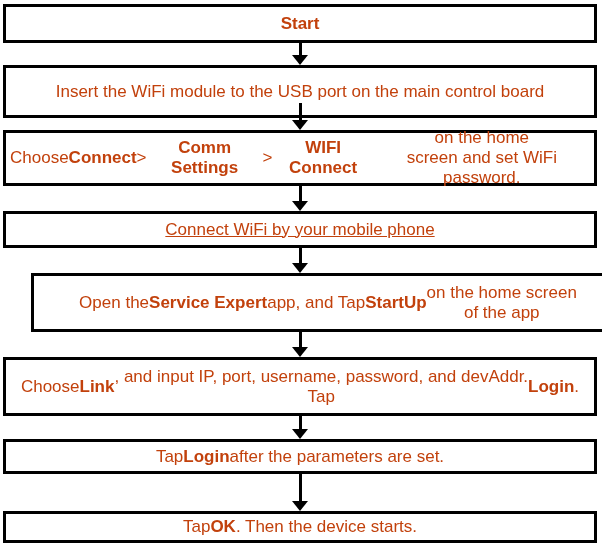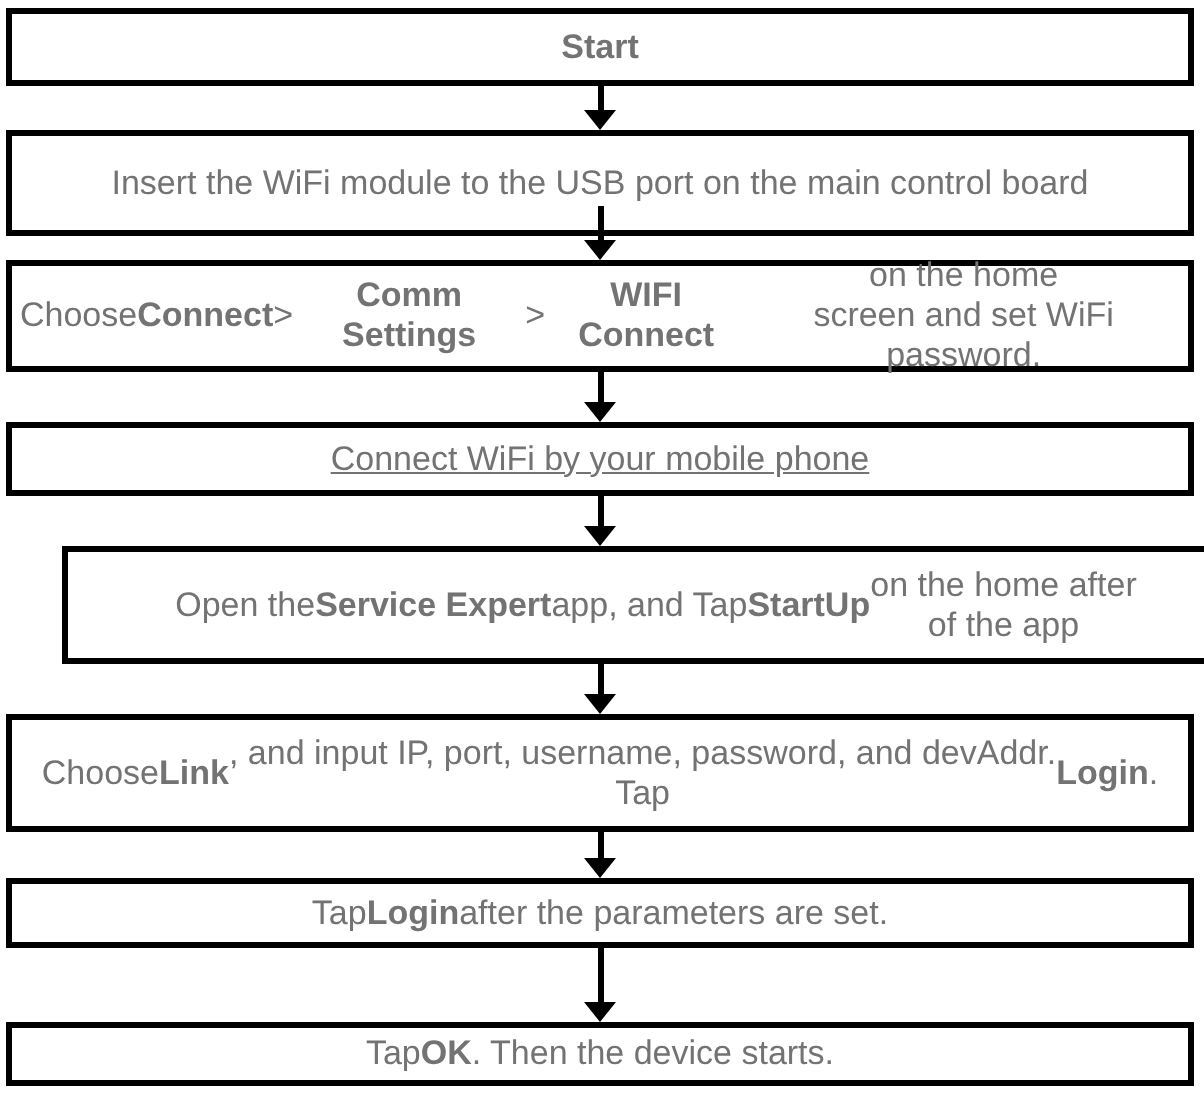--- a/index.html
+++ b/index.html
@@ -2,21 +2,21 @@
 <html><head>
 <meta charset="utf-8">
 <style>
   html, body { margin: 0; padding: 0; background: #ffffff; }
   .canvas {
     position: relative;
     width: 602px;
     height: 552px;
     background: #ffffff;
     font-family: "Liberation Sans", "DejaVu Sans", sans-serif;
-    color: #737373;
+    color: #c2410c;
     overflow: hidden;
   }
   .flow-box {
     position: absolute;
     left: 3px;
     width: 594px;
     box-sizing: border-box;
     border: 3px solid #000000;
     background: #ffffff;
     display: flex;
@@ -92,21 +92,21 @@
     <div class="head"></div>
   </div>
 
   <div class="flow-box b4"><span>Connect WiFi by your mobile phone</span></div>
 
   <div class="arrow a4">
     <div class="stem"></div>
     <div class="head"></div>
   </div>
 
-  <div class="flow-box b5"><span>Open the </span><b>Service Expert</b><span> app, and Tap </span><b>StartUp</b><span> on the home after
+  <div class="flow-box b5"><span>Open the </span><b>Service Expert</b><span> app, and Tap </span><b>StartUp</b><span> on the home screen
 of the app</span></div>
 
   <div class="arrow a5">
     <div class="stem"></div>
     <div class="head"></div>
   </div>
 
   <div class="flow-box b6"><span>Choose </span><b>Link</b><span>, and input IP, port, username, password, and devAddr.
 Tap </span><b>Login</b><span>.</span></div>
 

